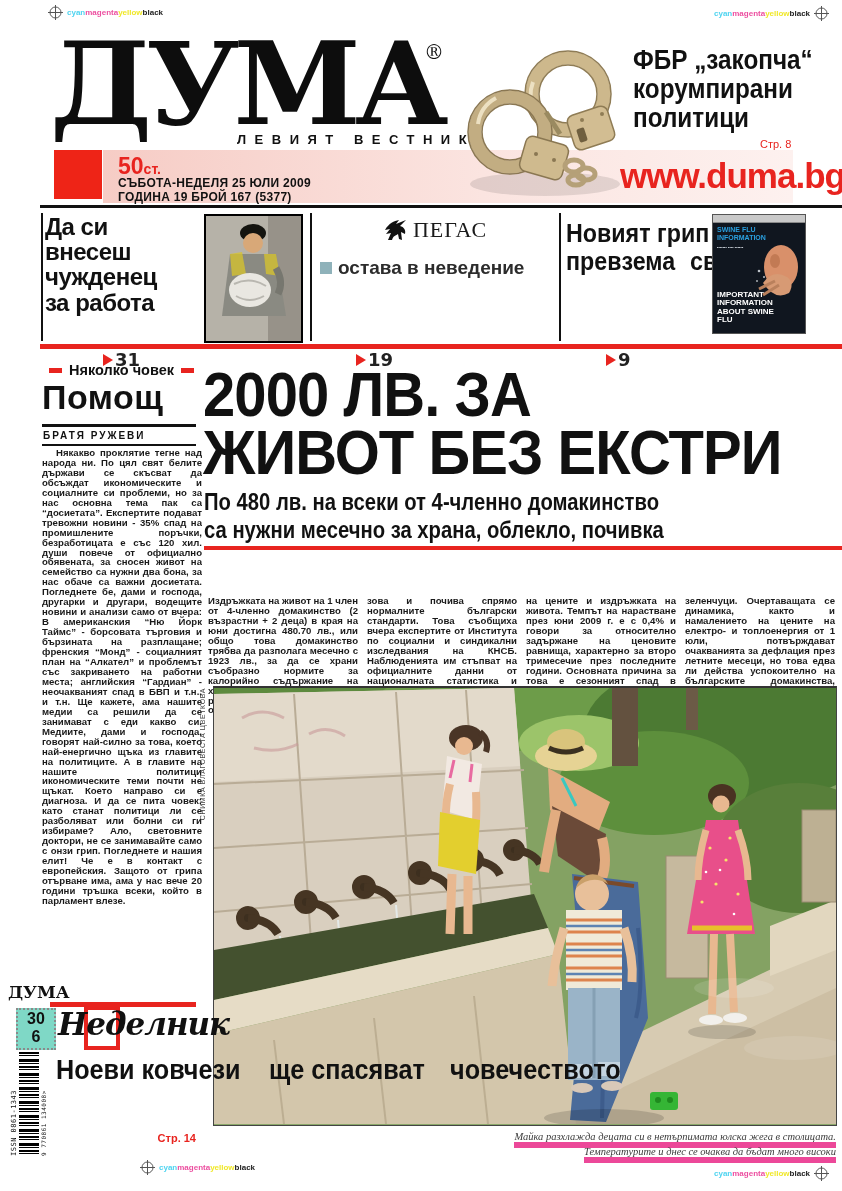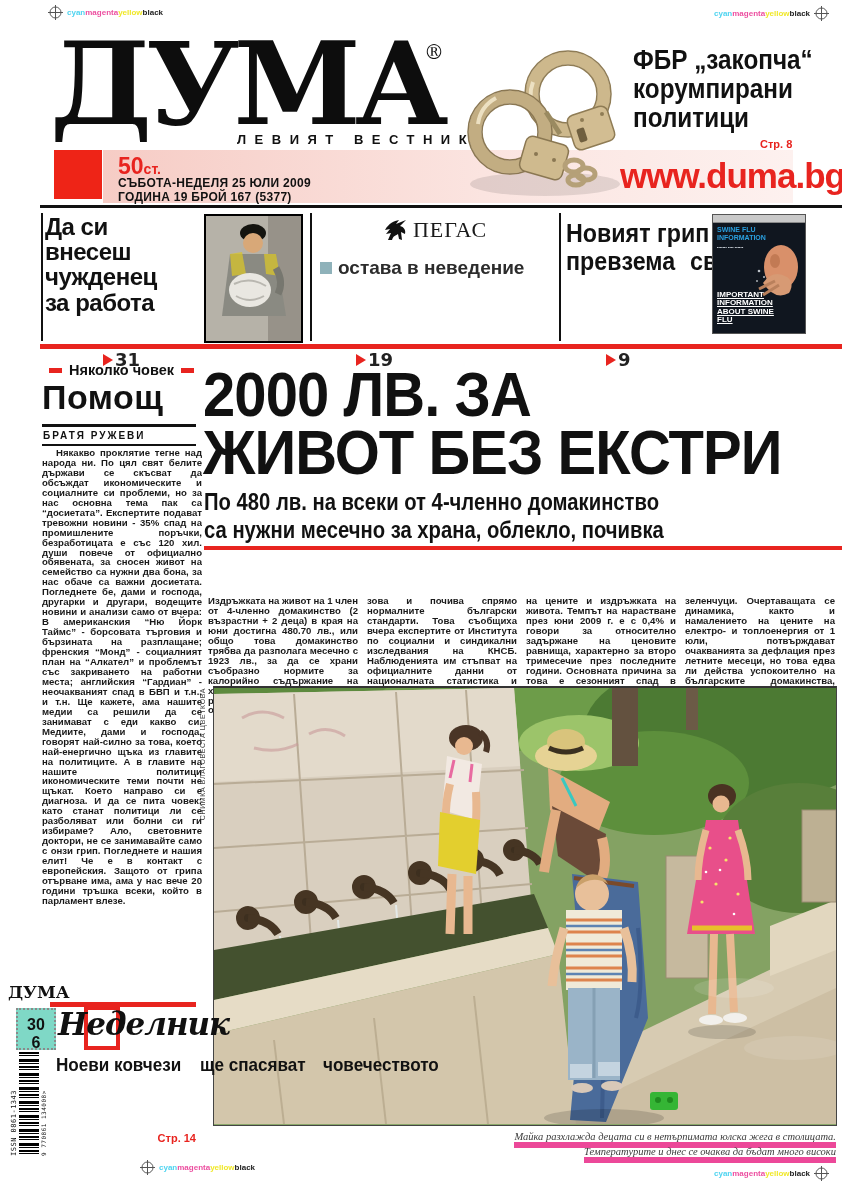--- a/index.html
+++ b/index.html
@@ -28,21 +28,21 @@
   .redsquare{left:54px;top:150px;width:48px;height:49px;background:#ee2417;}
   .price{left:118px;top:153px;}
   .price .big{font-size:23px;font-weight:700;color:#e8241f;}
   .price .unit{font-size:14px;font-weight:700;color:#e8241f;}
   .dateline{left:118px;top:176px;font-size:12px;font-weight:700;letter-spacing:.3px;}
   .issueline{left:118px;top:190px;font-size:12px;font-weight:700;letter-spacing:.3px;}
   .website{left:620px;top:156px;font-size:35px;font-weight:700;color:#e8241f;letter-spacing:-1px;}
 
   
   .fbi{left:633px;top:46px;width:210px;font-size:27px;font-weight:700;line-height:1.07;}
-  .fbi-page{left:760px;top:138px;font-size:11px;font-weight:700;color:#e8241f;}
+  .fbi-page{left:760px;top:138px;font-size:11px;font-weight:400;color:#e8241f;}
 
   .rule-black{left:40px;top:205px;width:802px;height:3px;background:#111;}
   .rule-red{left:40px;top:344px;width:802px;height:5px;background:#e8241f;}
 
   
   .teaser-vline{top:213px;width:2px;height:128px;background:#111;}
   .tl-title{left:45px;top:214px;font-size:24px;font-weight:700;line-height:1.05;letter-spacing:-.5px;}
   .tl-photo{left:204px;top:214px;width:99px;height:129px;border:2px solid #000;box-sizing:border-box;}
   .pegas-head{left:316px;top:217px;width:238px;text-align:center;
               font-family:"Liberation Serif",serif;font-size:22px;letter-spacing:1px;color:#1a1a1a;}
@@ -51,21 +51,21 @@
   .tc-title{left:338px;top:256px;width:220px;font-size:19px;font-weight:700;color:#2c2c2c;line-height:1.25;}
   .tr-title{left:566px;top:220px;font-size:25px;font-weight:700;line-height:1.1;}
   .poster{left:712px;top:214px;width:94px;height:120px;background:#10161f;border:1px solid #555;
           box-sizing:border-box;overflow:hidden;}
   .poster-chrome{position:absolute;left:0;top:0;width:100%;height:7px;background:#c9c9c9;
                  border-bottom:1px solid #8a8a8a;}
   .poster-top{position:absolute;left:4px;top:11px;width:52px;color:#2aa0e0;font-size:7px;
               font-weight:700;line-height:1.1;}
   .poster-mid{position:absolute;left:4px;top:30px;width:40px;color:#cfd6dd;font-size:4px;line-height:1.4;}
   .poster-bottom{position:absolute;left:4px;bottom:8px;width:58px;color:#fff;font-size:8px;
-                 font-weight:700;line-height:1.08;text-transform:uppercase;text-decoration:underline;}
+                 font-weight:700;line-height:1.08;text-transform:uppercase;}
 
   
   .marker{display:flex;align-items:center;gap:2px;font-size:18px;font-weight:700;
           font-family:"DejaVu Sans",sans-serif;color:#222;}
   .tri{width:0;height:0;border-left:10px solid #e8241f;border-top:6px solid transparent;
        border-bottom:6px solid transparent;display:inline-block;}
 
   
   .op{left:42px;width:160px;}
   .op-section{top:362px;display:flex;align-items:center;justify-content:flex-start;
@@ -95,32 +95,32 @@
   .caption{left:340px;top:1129px;width:496px;text-align:right;
            font-family:"Liberation Serif",serif;font-style:italic;font-size:10.5px;color:#3a3a3a;
            line-height:1.45;}
   .caption span{border-bottom:6px solid #ec4899;}
 
   
   .mini-logo{left:8px;top:982px;font-family:"DejaVu Serif",serif;font-weight:700;font-size:17px;}
   .promo-redbar{left:50px;top:1002px;width:146px;height:5px;background:#e8241f;}
   .stamp{left:16px;top:1008px;width:40px;height:42px;background:#7fd8c6;border:2px dotted #8a8a8a;
          box-sizing:border-box;text-align:center;font-size:16px;font-weight:700;line-height:1.15;
-         padding-top:6px;}
+         padding-top:0;}
   .nedelnik{left:58px;top:1006px;font-family:"DejaVu Serif",serif;font-style:italic;font-weight:700;
             font-size:31px;letter-spacing:-1px;color:#111;z-index:2;}
   .nedelnik-box{left:84px;top:1006px;width:36px;height:44px;border:4px solid #e8241f;
                 box-sizing:border-box;z-index:1;}
   .barcode{left:10px;top:1052px;width:42px;height:104px;display:flex;align-items:stretch;gap:1px;}
   .bc-vert{writing-mode:vertical-rl;transform:rotate(180deg);font-family:"DejaVu Sans Mono",monospace;
            font-size:7px;color:#111;letter-spacing:.5px;}
   .bc-bars{width:20px;background:
      repeating-linear-gradient(180deg,#000 0 2px,#fff 2px 3px,#000 3px 4px,#fff 4px 7px,
        #000 7px 10px,#fff 10px 11px,#000 11px 12px,#fff 12px 14px);}
-  .noevi{left:56px;top:1054px;font-size:19px;font-weight:700;line-height:1.12;}
+  .noevi{left:56px;top:1054px;font-size:28px;font-weight:700;line-height:1.12;}
   .noevi .cx{transform:scaleX(.9);}
   .promo-page{left:100px;top:1132px;width:96px;text-align:right;font-size:11px;font-weight:700;color:#e8241f;}
 </style>
 </head>
 <body>
 
 <div class="page">
 
   <div class="abs regmark" style="left:48px;top:5px;">
     <svg width="15" height="15">

